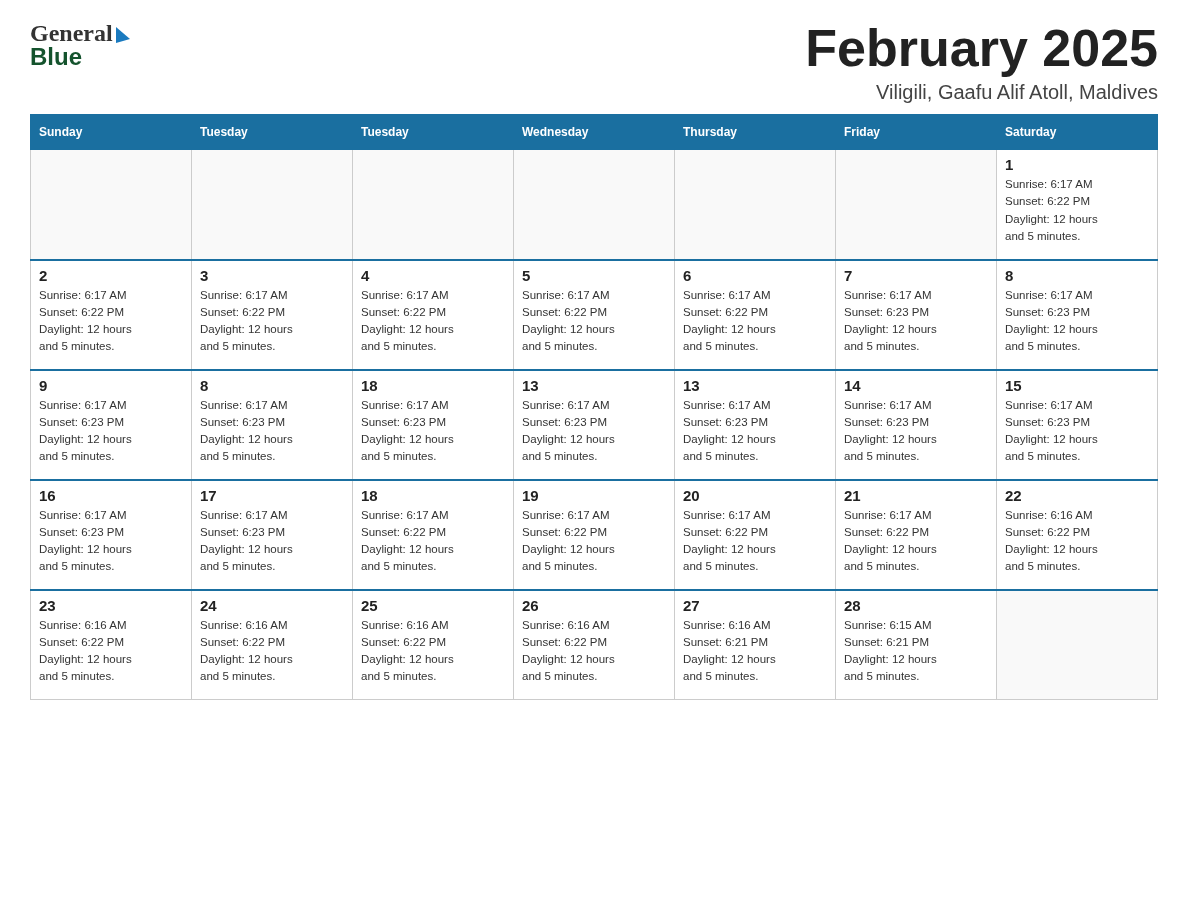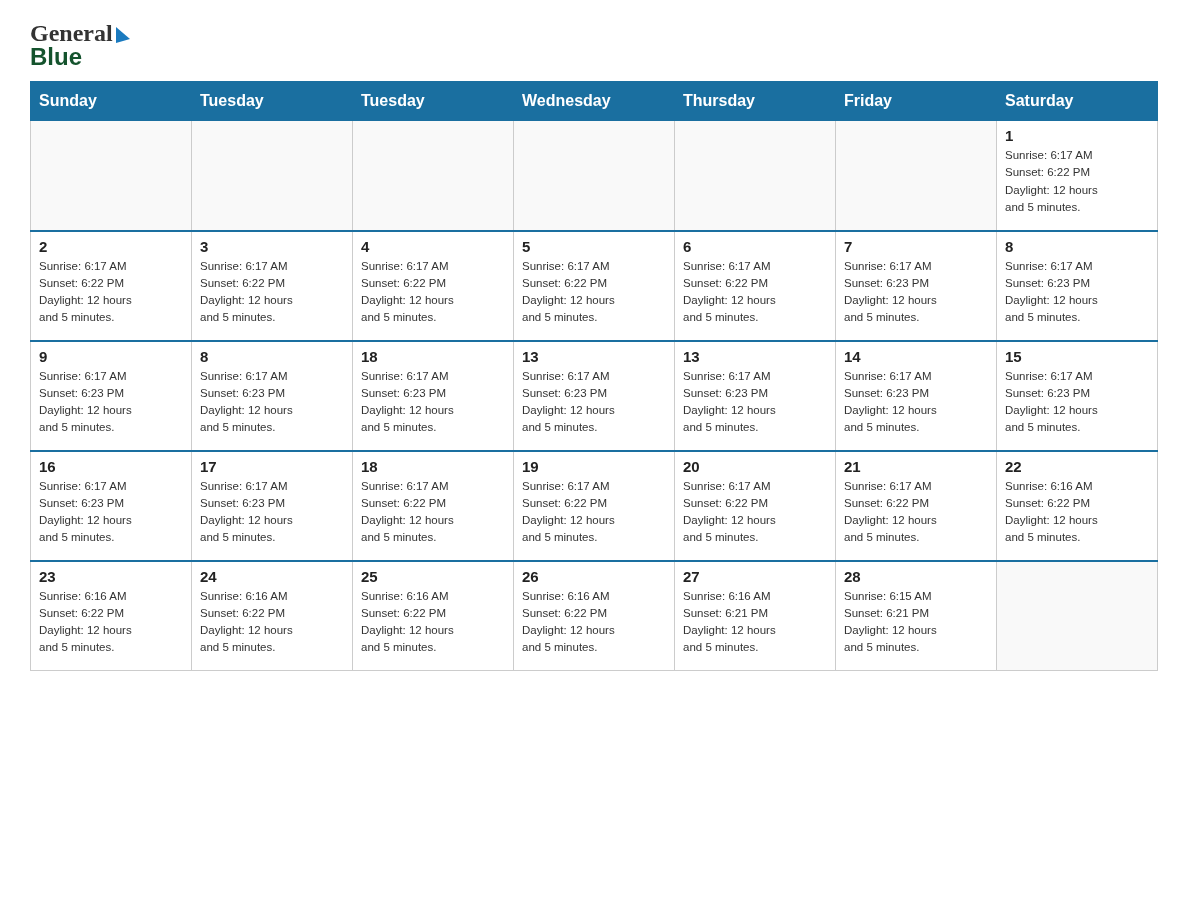--- a/index.html
+++ b/index.html
@@ -31,21 +31,21 @@
       margin-top: 4px;
     }
     .calendar {
       width: 100%;
       border-collapse: collapse;
       margin-top: 10px;
     }
     .calendar th {
       background-color: #1a6fa0;
       color: #fff;
-      font-size: 16px;
+      font-size: 12px;
       font-weight: bold;
       padding: 10px 8px;
       text-align: left;
       border: 1px solid #1a6fa0;
     }
     .calendar td {
       vertical-align: top;
       padding: 6px 8px;
       border: 1px solid #ccc;
       width: calc(100% / 7);
@@ -112,20 +112,24 @@
 </head>
 <body>
 
 <div class="header">
   <div class="logo-wrapper">
     <div class="logo-line1">
       <span>General</span>
       <span class="logo-triangle"></span>
     </div>
     <div class="logo-line2">Blue</div>
+  </div>
+  <div class="title-area">
+    <div class="month-title">February 2025</div>
+    <div class="location">Viligili, Gaafu Alif Atoll, Maldives</div>
   </div>
 </div>
 
 <table class="calendar">
   <thead>
     <tr>
     <th>Sunday</th>
         <th>Tuesday</th>
         <th>Tuesday</th>
         <th>Wednesday</th>

